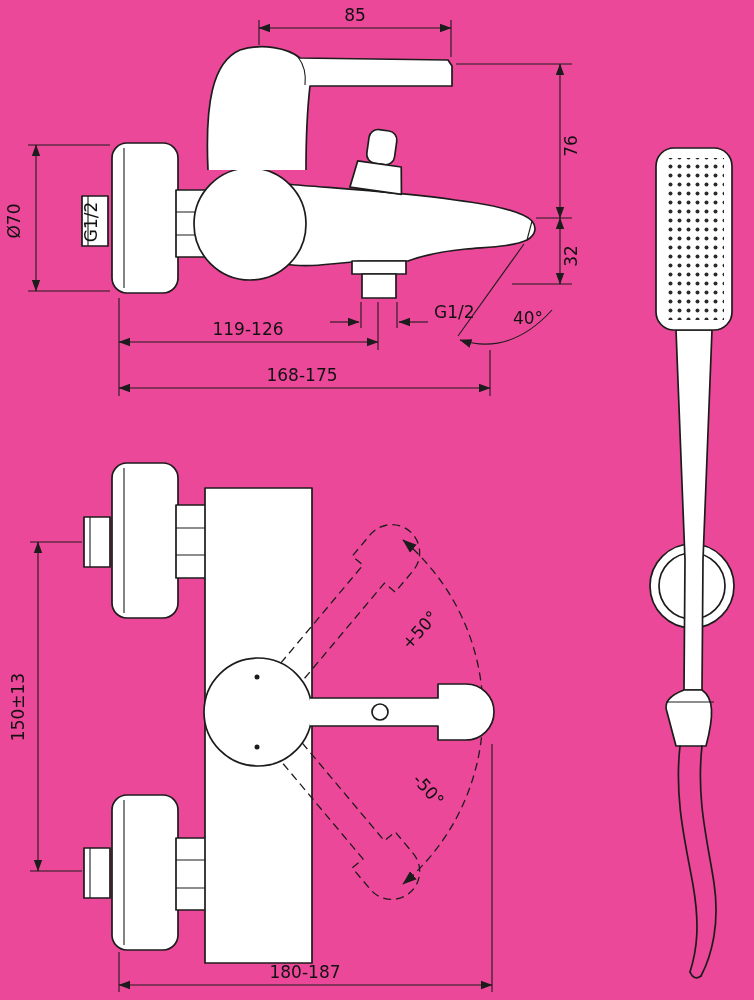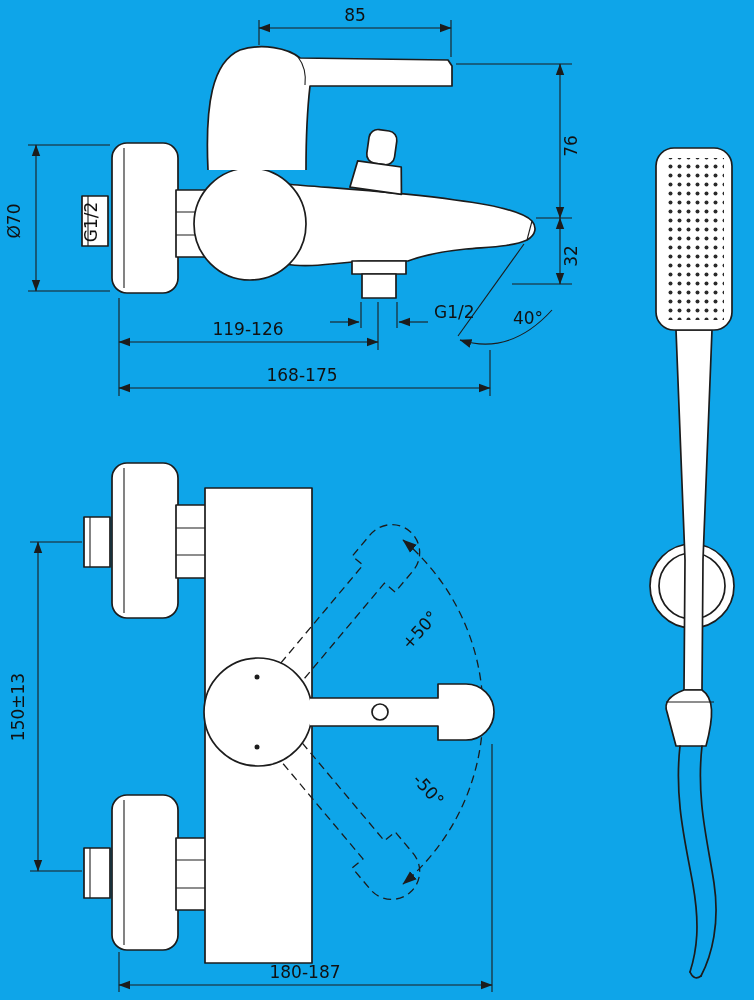--- a/index.html
+++ b/index.html
@@ -1,16 +1,16 @@
 <!DOCTYPE html>
 <html><head>
 <meta charset="utf-8">
 <style>
   html,body{margin:0;padding:0;background:#ffffff;}
-  .stage{width:754px;height:1000px;position:relative;background:#0ea5e9;}
+  .stage{width:754px;height:1000px;position:relative;background:#ec4899;}
   svg text{font-family:"DejaVu Sans","Liberation Sans",sans-serif;font-size:17px;fill:#111;}
   .outline{fill:none;stroke:#1c1c1c;stroke-width:1.7;stroke-linejoin:round;stroke-linecap:round;}
   .fillw{fill:#ffffff;stroke:#1c1c1c;stroke-width:1.7;stroke-linejoin:round;}
   .thin{fill:none;stroke:#1c1c1c;stroke-width:1.1;}
   .dashed{fill:none;stroke:#1c1c1c;stroke-width:1.3;stroke-dasharray:8 5;}
 </style>
 </head>
 <body>
 
 <div class="stage">

